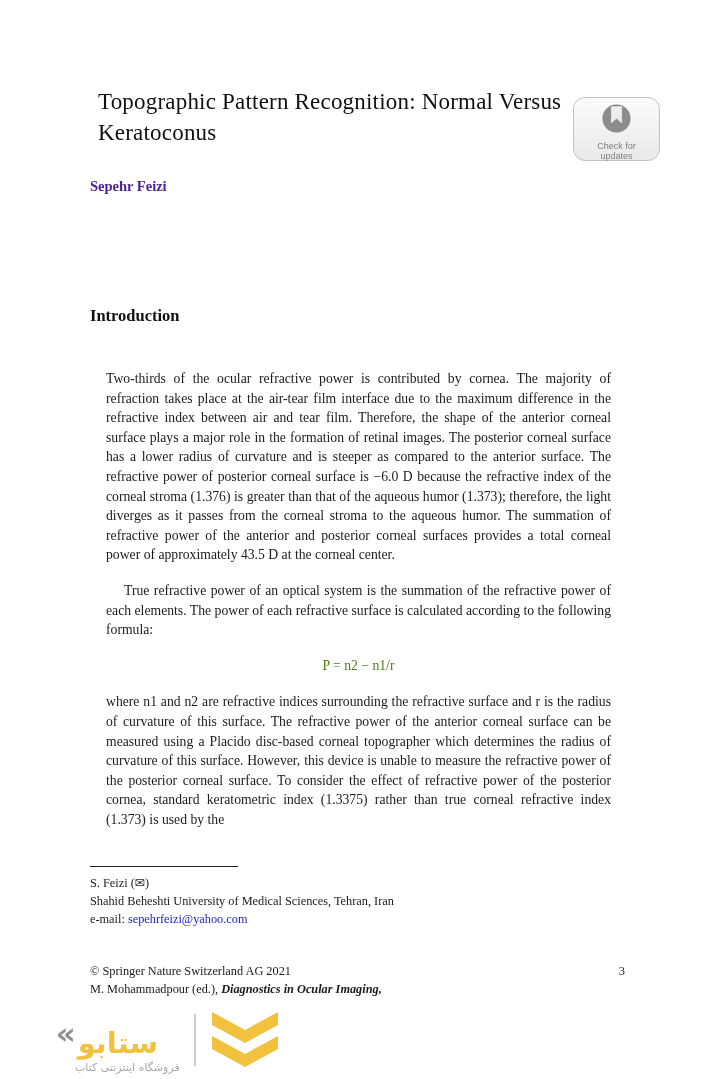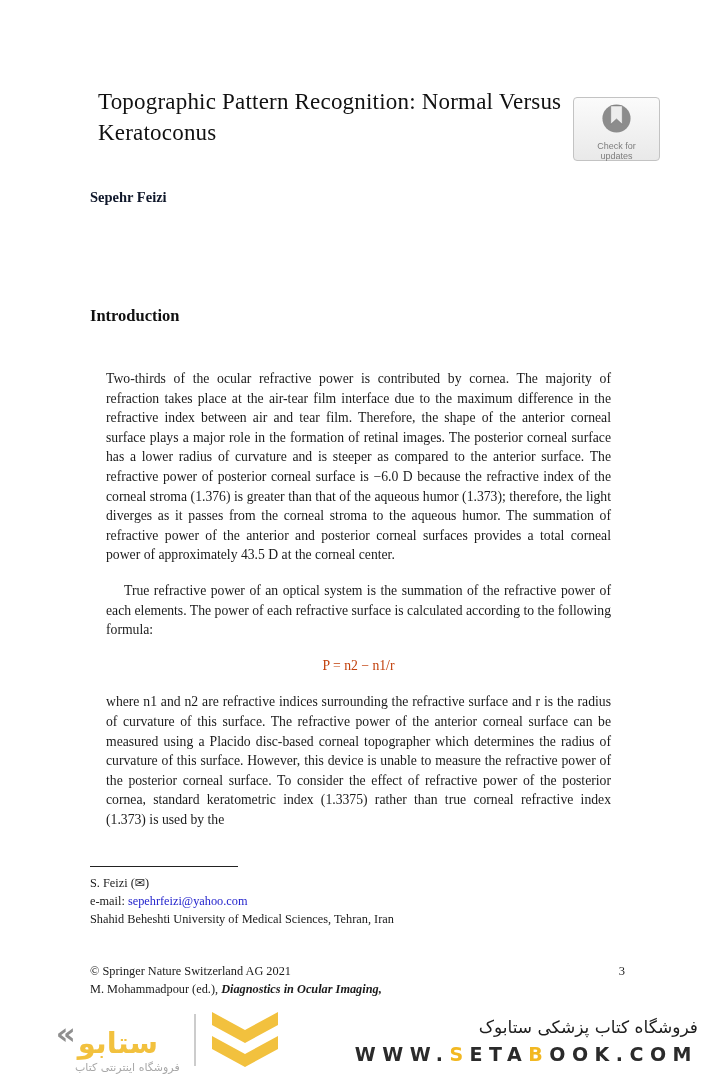--- a/index.html
+++ b/index.html
@@ -13,48 +13,48 @@
   
   .chapter-title {
     position:absolute; left:90px; top:86px; width:492px;
     font-size:23px; line-height:31px; font-weight:normal; color:#111;
     letter-spacing:0.2px;
     margin-left:8px;
   }
   .check-badge {
     position:absolute; left:573px; top:97px; width:87px; height:64px;
     background:linear-gradient(#fbfbfb,#e9e9e9);
-    border:1px solid #c3c3c3; border-radius:4px;
+    border:1px solid #c3c3c3; border-radius:12px;
     display:flex; flex-direction:column; align-items:center;
     padding-top:4px; cursor:pointer;
   }
   .check-badge .badge-text {
     font-family:"Liberation Sans","DejaVu Sans",sans-serif;
     font-size:9px; line-height:10px; color:#7d7d7d; text-align:center; margin-top:2px;
   }
   .author-name {
-    position:absolute; left:90px; top:189px;
-    font-size:14.5px; font-weight:bold; color:#0f172a;text-align:right;
+    position:absolute; left:90px; top:178px;
+    font-size:14.5px; font-weight:bold; color:#4c1d95;text-align:right;
   }
 
   
   .section-heading {
     position:absolute; left:90px; top:306px;
     font-size:16.5px; font-weight:bold; color:#111;
   }
   .article-col {
     position:absolute; left:90px; top:353px; width:537px;
     font-size:13.7px; line-height:19.6px; color:#1a1a1a;
     text-align:justify;
   }
   .article-col p { margin:16px; }
   .para-indent { text-indent:18px; }
   .formula {
     text-align:center; margin:16px 0 17px 0; text-indent:0;
-    font-size:13.7px; color:#c2410c;
+    font-size:13.7px; color:#4d7c0f;
   }
 
   
   .footnote {
     position:absolute; left:90px; top:866px; width:537px;
     font-size:12.3px; line-height:18px; color:#1a1a1a;
   }
   .fn-rule { width:148px; border-top:1.3px solid #222; margin-bottom:7px; }
   .email-link { color:#2222cc; text-decoration:none; cursor:pointer; }
 
@@ -124,24 +124,24 @@
   <div class="article-col">
     <p>Two-thirds of the ocular refractive power is contributed by cornea. The majority of refraction takes place at the air-tear film interface due to the maximum difference in the refractive index between air and tear film. Therefore, the shape of the anterior corneal surface plays a major role in the formation of retinal images. The posterior corneal surface has a lower radius of curvature and is steeper as compared to the anterior surface. The refractive power of posterior corneal surface is −6.0 D because the refractive index of the corneal stroma (1.376) is greater than that of the aqueous humor (1.373); therefore, the light diverges as it passes from the corneal stroma to the aqueous humor. The summation of refractive power of the anterior and posterior corneal surfaces provides a total corneal power of approximately 43.5 D at the corneal center.</p>
     <p class="para-indent">True refractive power of an optical system is the summation of the refractive power of each elements. The power of each refractive surface is calculated according to the following formula:</p>
     <div class="formula">P = n2 − n1/r</div>
     <p>where n1 and n2 are refractive indices surrounding the refractive surface and r is the radius of curvature of this surface. The refractive power of the anterior corneal surface can be measured using a Placido disc-based corneal topographer which determines the radius of curvature of this surface. However, this device is unable to measure the refractive power of the posterior corneal surface. To consider the effect of refractive power of the posterior cornea, standard keratometric index (1.3375) rather than true corneal refractive index (1.373) is used by the</p>
   </div>
 
   <div class="footnote">
     <div class="fn-rule"></div>
     <div>S. Feizi (✉)</div>
+    <div>Shahid Beheshti University of Medical Sciences, Tehran, Iran</div>
     <div>
       <span>e-mail: </span><a class="email-link">sepehrfeizi@yahoo.com</a>
     </div>
-    <div>Shahid Beheshti University of Medical Sciences, Tehran, Iran</div>
   </div>
 
   <div class="imprint">
     <div>© Springer Nature Switzerland AG 2021</div>
     <div>
       <span>M. Mohammadpour (ed.), </span><span class="italic">Diagnostics in Ocular Imaging,</span>
     </div>
     <div class="page-number">3</div>
   </div>
 
@@ -155,21 +155,15 @@
         <div class="logo-subtitle">فروشگاه اینترنتی کتاب</div>
       </div>
       <div class="banner-divider"></div>
       <span>
         <svg class="chevrons" width="74" height="60" viewBox="0 0 74 60">
           <polygon points="4,2 37,20 70,2 70,15 37,33 4,15" fill="#f2c13e"></polygon>
           <polygon points="4,26 37,44 70,26 70,39 37,57 4,39" fill="#f2c13e"></polygon>
         </svg>
       </span>
     </div>
-    <div class="banner-right">
-      <div class="banner-tagline">فروشگاه کتاب پزشکی ستابوک</div>
-      <div class="website-url">
-        <span>WWW.</span><span class="yl">S</span><span>ETA</span><span class="yl">B</span><span>OOK.COM</span>
-      </div>
-    </div>
   </div>
 
 </div>
 
 </body></html>

